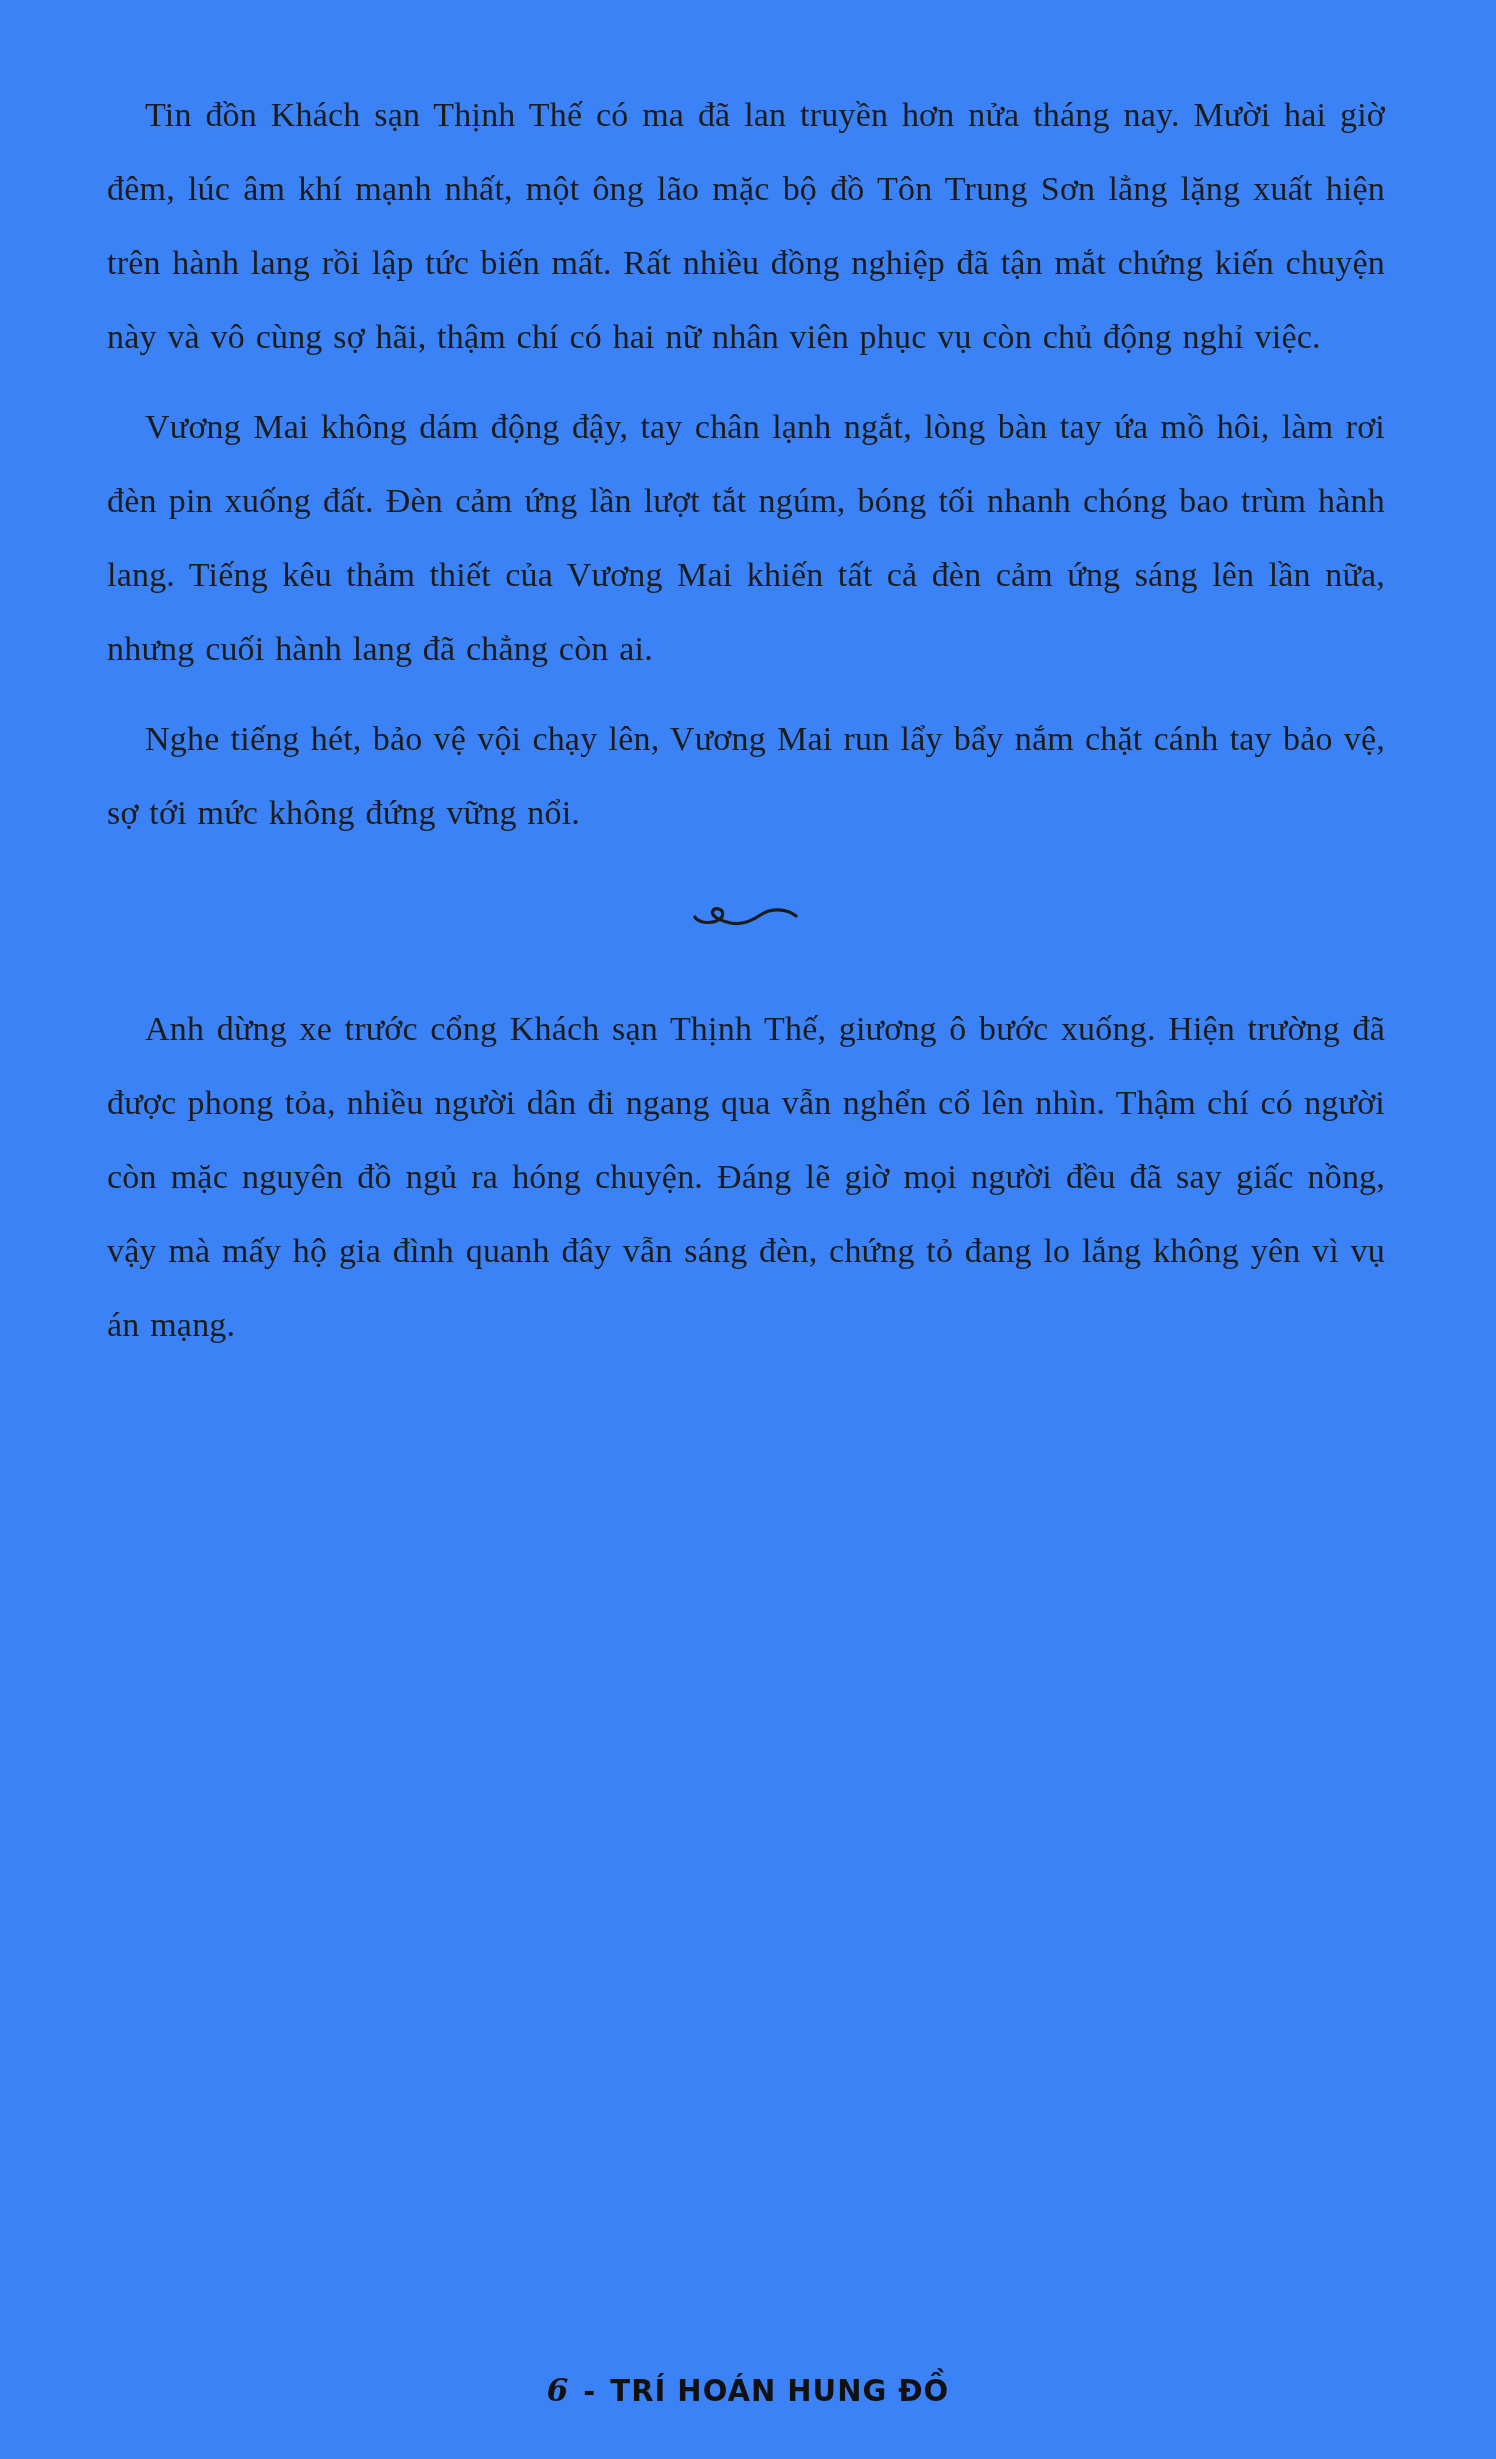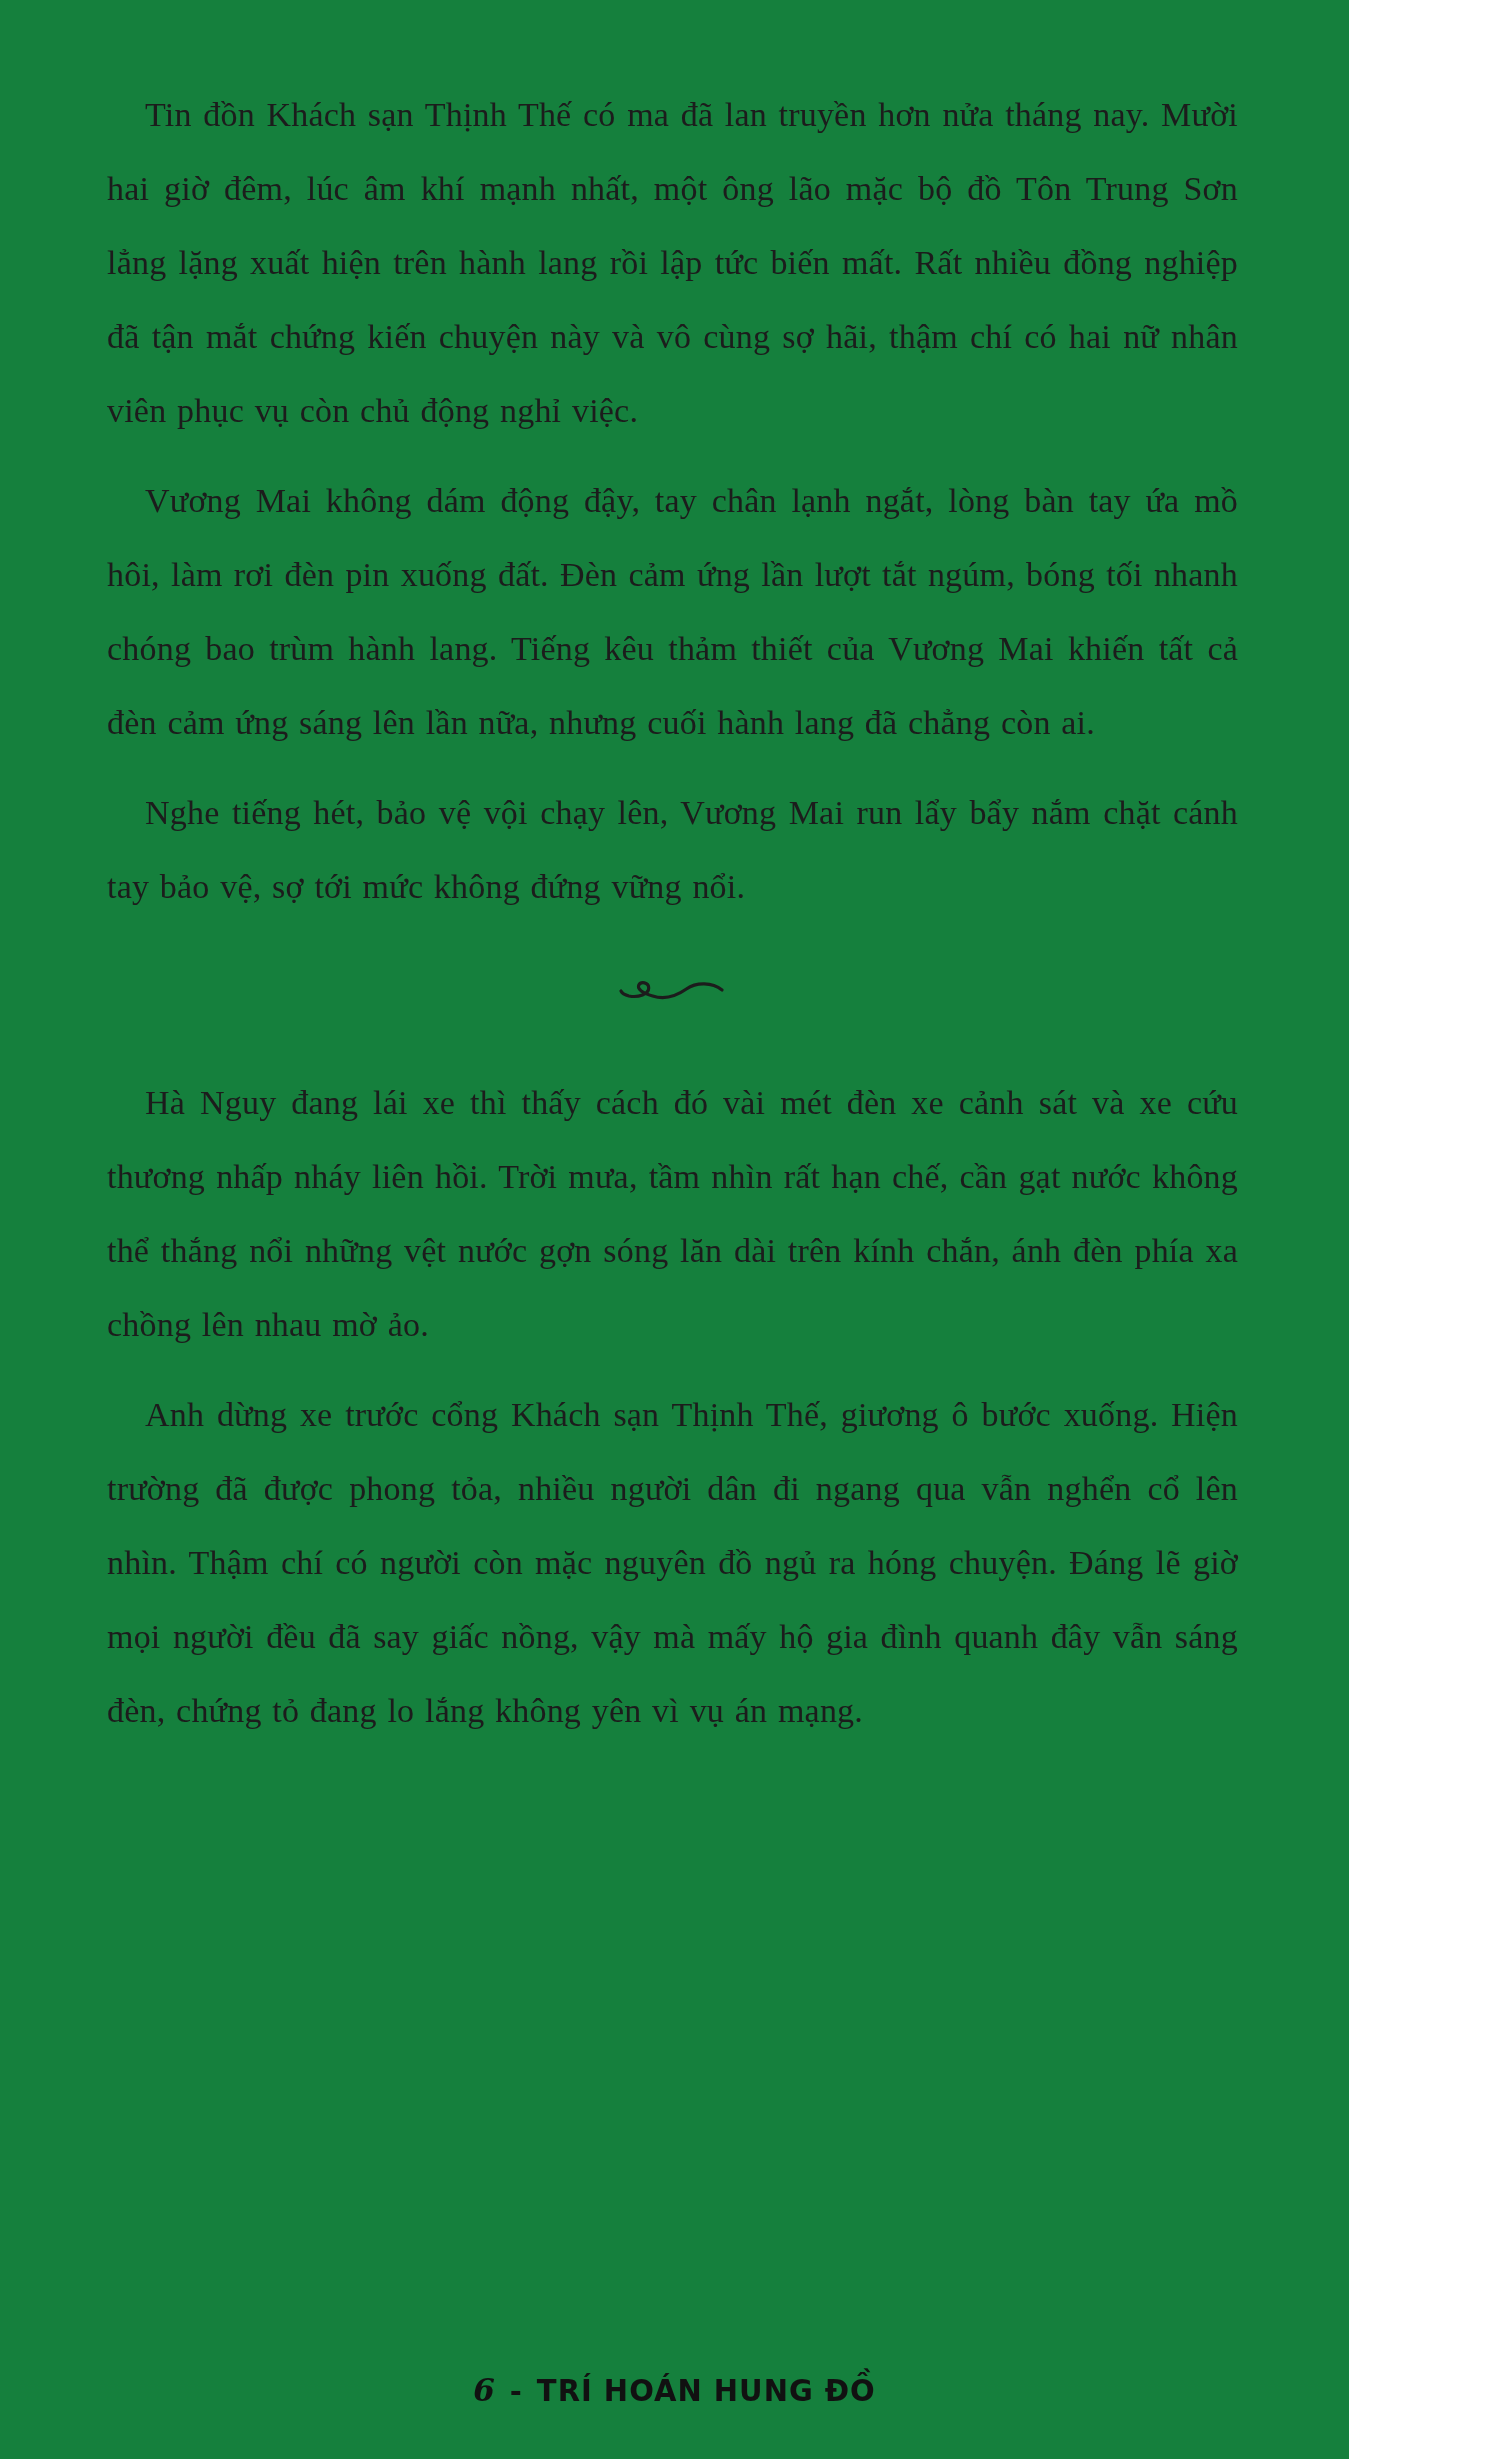--- a/index.html
+++ b/index.html
@@ -2,23 +2,23 @@
 <html lang="vi"><head>
 <meta charset="utf-8">
 <style>
   html, body {
     margin: 0;
     padding: 0;
     background: #ffffff;
   }
   .book-page {
     position: relative;
-    width: 1349px;
+    width: 1496px;
     height: 2460px;
-    background: #15803d;
+    background: #3b82f6;
     color: #1c1c1c;
     font-family: "Liberation Serif", "DejaVu Serif", serif;
     box-sizing: border-box;
     overflow: hidden;
   }
   .text-block {
     position: absolute;
     top: 78px;
     left: 107px;
     right: 111px;
@@ -91,21 +91,20 @@
                    C 96 6, 80 6, 70 13
                    C 60 20, 48 24, 36 20
                    C 26 17, 20 13, 22 9
                    C 24 5, 32 6, 32 12
                    C 32 18, 22 22, 12 20
                    C 8 19, 5 17, 4 15" stroke="#1c1c1c" stroke-width="3.2" stroke-linecap="round" fill="none"></path>
         </svg>
       </span>
     </div>
 
-    <p>Hà Nguy đang lái xe thì thấy cách đó vài mét đèn xe cảnh sát và xe cứu thương nhấp nháy liên hồi. Trời mưa, tầm nhìn rất hạn chế, cần gạt nước không thể thắng nổi những vệt nước gợn sóng lăn dài trên kính chắn, ánh đèn phía xa chồng lên nhau mờ ảo.</p>
     <p>Anh dừng xe trước cổng Khách sạn Thịnh Thế, giương ô bước xuống. Hiện trường đã được phong tỏa, nhiều người dân đi ngang qua vẫn nghển cổ lên nhìn. Thậm chí có người còn mặc nguyên đồ ngủ ra hóng chuyện. Đáng lẽ giờ mọi người đều đã say giấc nồng, vậy mà mấy hộ gia đình quanh đây vẫn sáng đèn, chứng tỏ đang lo lắng không yên vì vụ án mạng.</p>
 
   </div>
 
   <div class="page-footer">
     <span class="page-number">6</span>
     <span class="separator">-</span>
     <span class="book-title">TRÍ HOÁN HUNG ĐỒ</span>
   </div>
 

